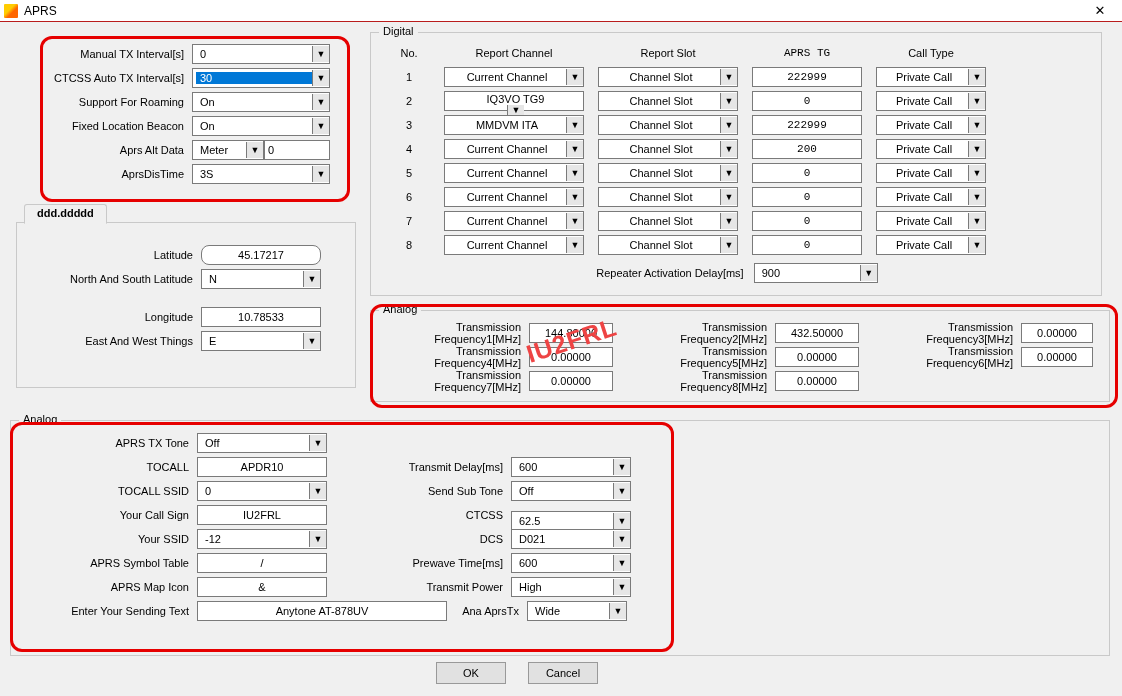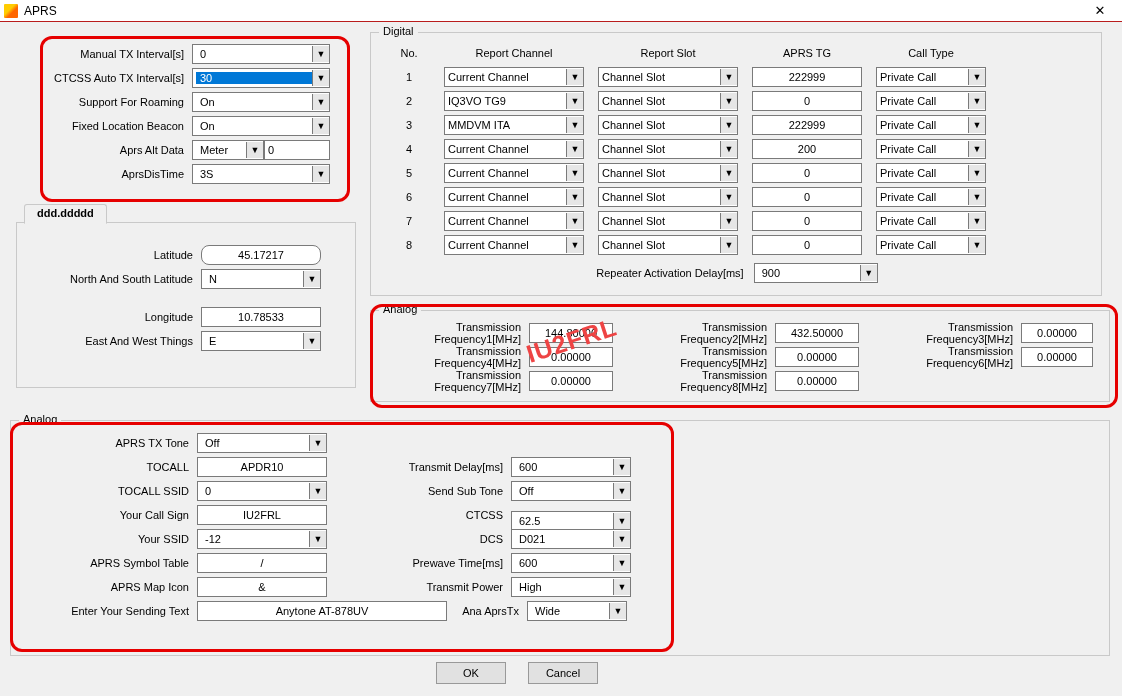--- a/index.html
+++ b/index.html
@@ -73,21 +73,21 @@
     font: inherit;
     padding: 1px 3px;
   }
   .inp { text-align:center; }
   .combo {
     display:flex;
     align-items:center;
     justify-content:space-between;
     padding-right: 0;
   }
-  .combo .val { flex:1; }
+  .combo .val { flex:1; text-align:center; }
   .combo .arr {
     width:17px; height:100%;
     border-left:1px solid #7a7a7a;
     background:#e6e6e6;
     display:flex; align-items:center; justify-content:center;
     font-size:9px;
   }
   .combo.selected .val { background:#0078d7; color:#fff; }
 
   
@@ -102,21 +102,21 @@
     background:#f0f0f0;
     padding:0 4px;
     font-size:11px;
   }
   
   .dig-hdr, .dig-row { display:flex; align-items:center; height:24px; }
   .dig-col-no { width:56px; text-align:center; }
   .dig-col   { display:flex; justify-content:center; }
   .dig-col.rc { width:154px; }
   .dig-col.rs { width:154px; }
-  .dig-col.tg { width:124px; }
+  .dig-col.tg { width:124px;font-family:Liberation Mono, monospace; }
   .dig-col.ct { width:124px; }
   .dig-hdr .dig-col, .dig-hdr .dig-col-no { text-align:center; justify-content:center; }
 
   .btn {
     width:70px; height:22px;
     background:#e1e1e1;
     border:1px solid #999;
     text-align:center;
     line-height:20px;
     cursor:pointer;
@@ -260,21 +260,21 @@
             <div class="dig-col ct">
               <div class="combo" style="width:110px;">
                 <span class="val">Private Call</span>
                 <span class="arr">▼</span>
               </div>
             </div>
           </div>
           <div class="dig-row">
             <div class="dig-col-no">2</div>
             <div class="dig-col rc">
-              <div class="combo" style="width:140px;">
+              <div class="combo" style="width:140px;flex-direction:column;">
                 <span class="val">IQ3VO TG9</span>
                 <span class="arr">▼</span>
               </div>
             </div>
             <div class="dig-col rs">
               <div class="combo" style="width:140px;">
                 <span class="val">Channel Slot</span>
                 <span class="arr">▼</span>
               </div>
             </div>

